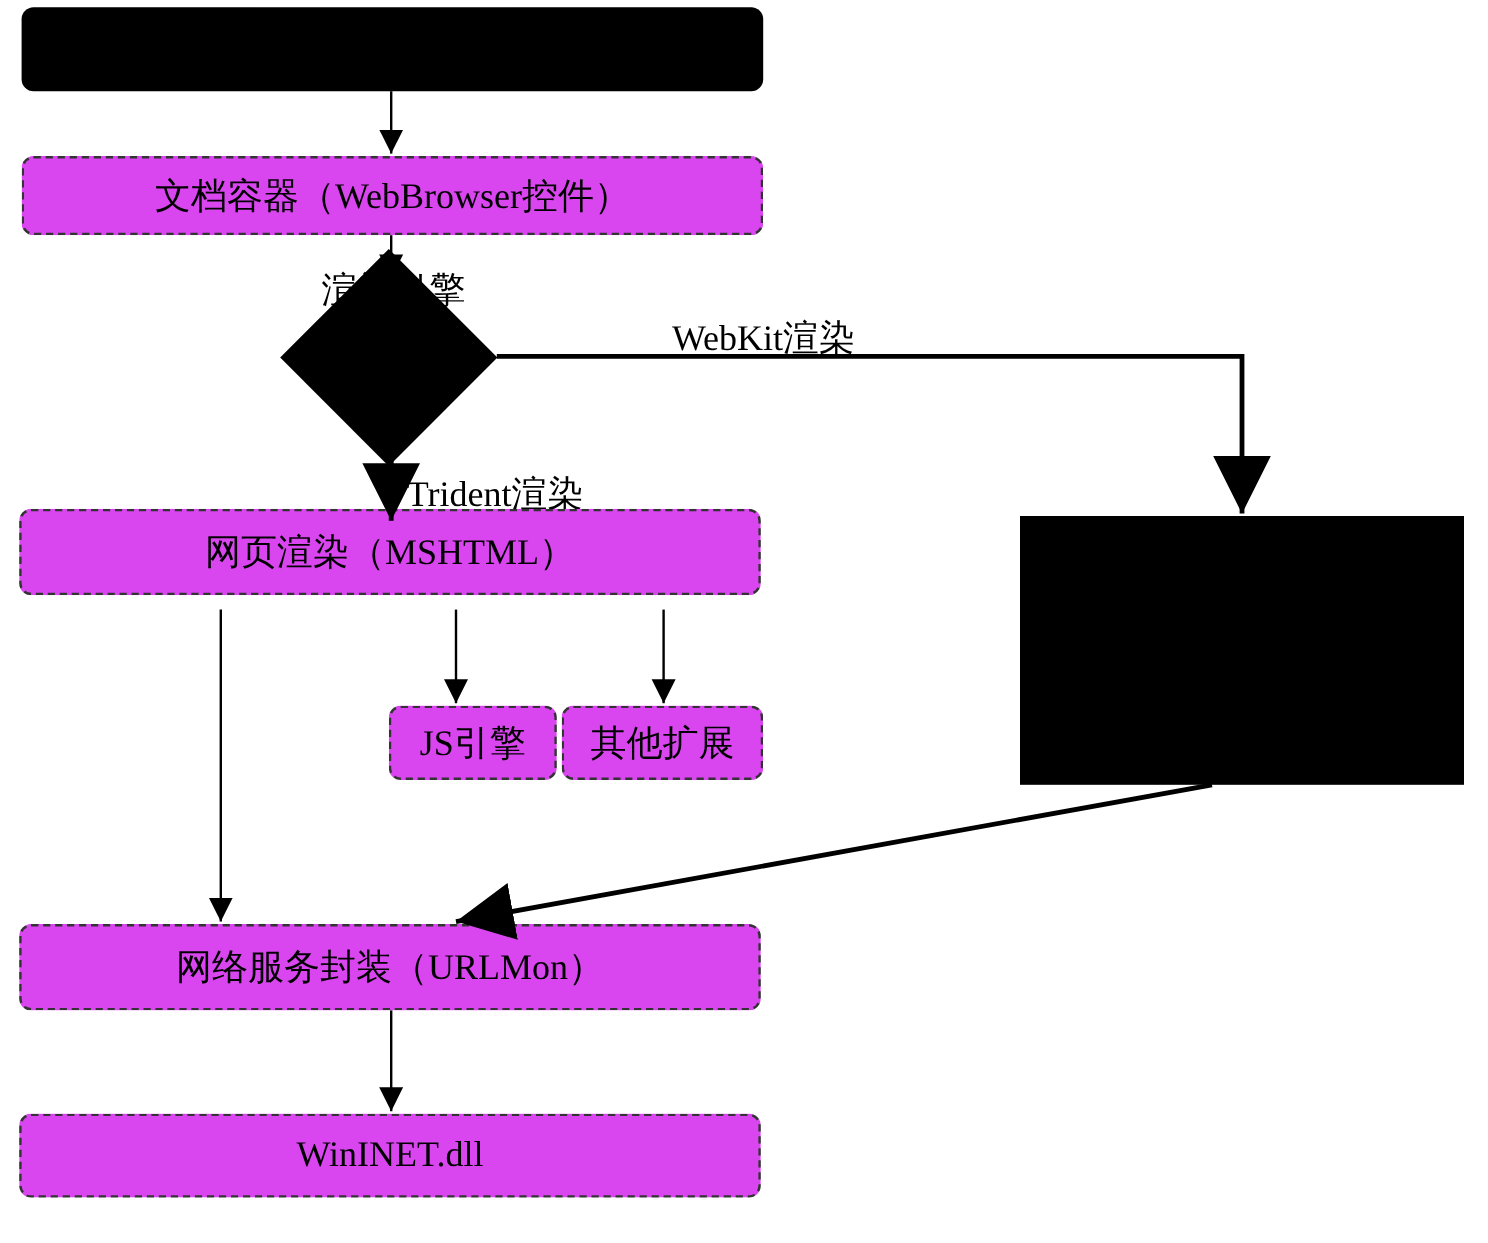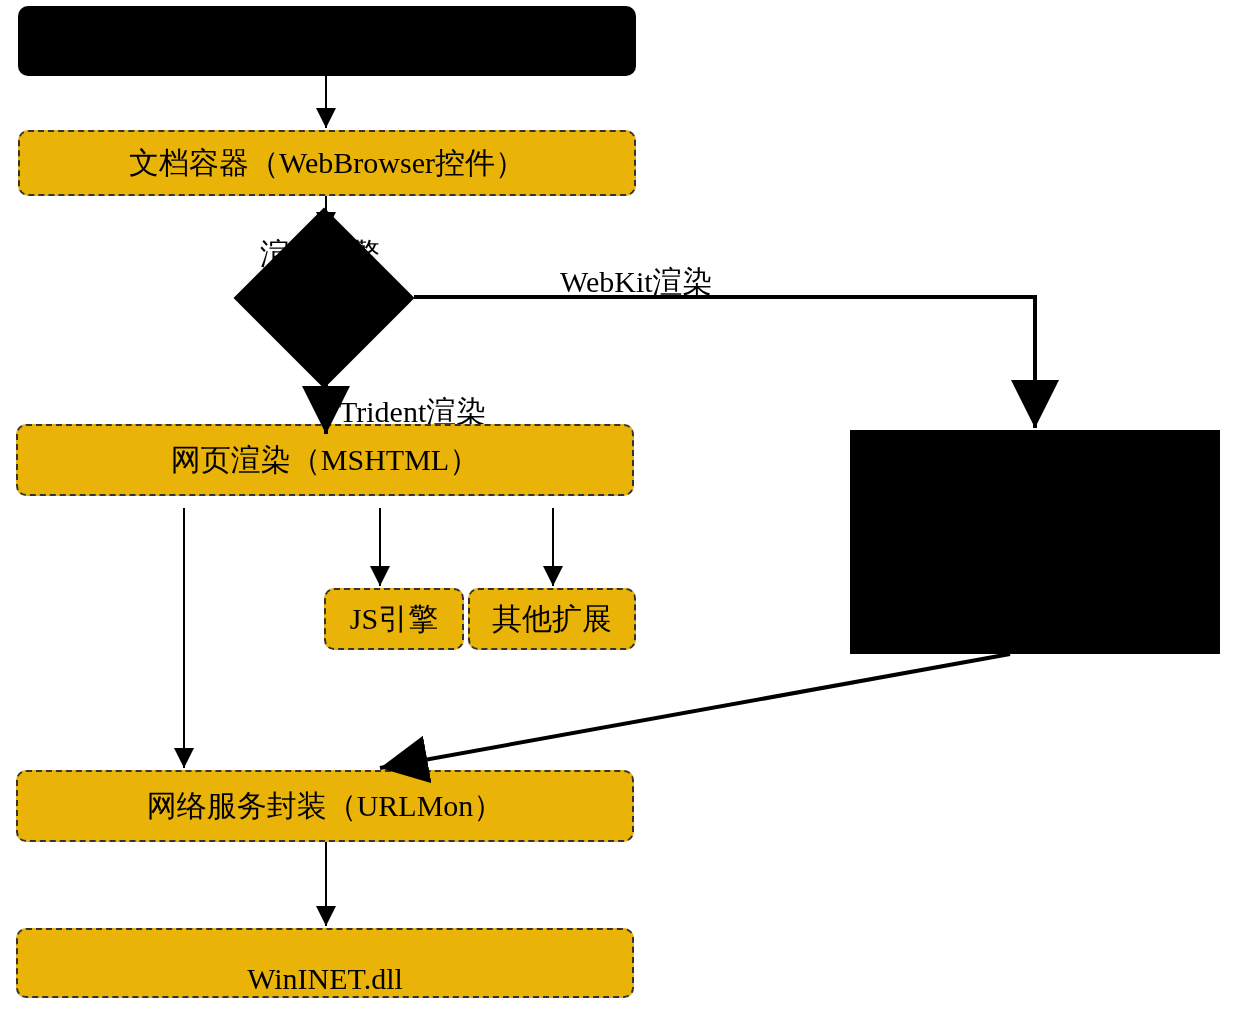--- a/index.html
+++ b/index.html
@@ -19,21 +19,21 @@
     text-align: center;
   }
   .solid-black {
     background: #000;
     color: #fff;
     border-radius: 10px;
   }
   .dashed-box {
     border: 2px dashed #333;
     border-radius: 10px;
-    background: #eab308;
+    background: #d946ef;
   }
   .diamond-wrap {
     position: absolute;
   }
   .diamond {
     width: 100%;
     height: 100%;
     background: #000;
     transform: rotate(45deg);
   }
@@ -57,21 +57,21 @@
   <span></span>
 </div>
 
 <div class="node dashed-box" style="left:18px; top:130px; width:618px; height:66px;">
   <span>文档容器（WebBrowser控件）</span>
 </div>
 
 <div class="diamond-wrap" style="left:260px; top:234px; width:128px; height:128px;">
   <div class="diamond"></div>
 </div>
-<div class="label" style="left:260px; top:222px; width:128px; text-align:left; font-weight:normal;margin-top:12px;">
+<div class="label" style="left:260px; top:222px; width:128px; text-align:right; font-weight:normal;">
   <span>渲染引擎</span>
 </div>
 
 <div class="label" style="left:560px; top:262px;">
   <span>WebKit渲染</span>
 </div>
 <div class="label" style="left:339px; top:392px;">
   <span>Trident渲染</span>
 </div>
 
@@ -88,21 +88,21 @@
 </div>
 
 <div class="node solid-black" style="left:850px; top:430px; width:370px; height:224px; border-radius:0;">
   <span></span>
 </div>
 
 <div class="node dashed-box" style="left:16px; top:770px; width:618px; height:72px;">
   <span>网络服务封装（URLMon）</span>
 </div>
 
-<div class="node dashed-box" style="left:16px; top:928px; width:618px; height:70px;align-items:flex-end;">
+<div class="node dashed-box" style="left:16px; top:928px; width:618px; height:70px;">
   <span>WinINET.dll</span>
 </div>
 
 <svg class="connector">
   <defs>
     <marker id="arrow" markerWidth="12" markerHeight="12" refX="10" refY="5" orient="auto">
       <path d="M0,0 L10,5 L0,10 z" fill="#000"></path>
     </marker>
     <marker id="arrow-big" markerWidth="14" markerHeight="14" refX="12" refY="6" orient="auto">
       <path d="M0,0 L12,6 L0,12 z" fill="#000"></path>

